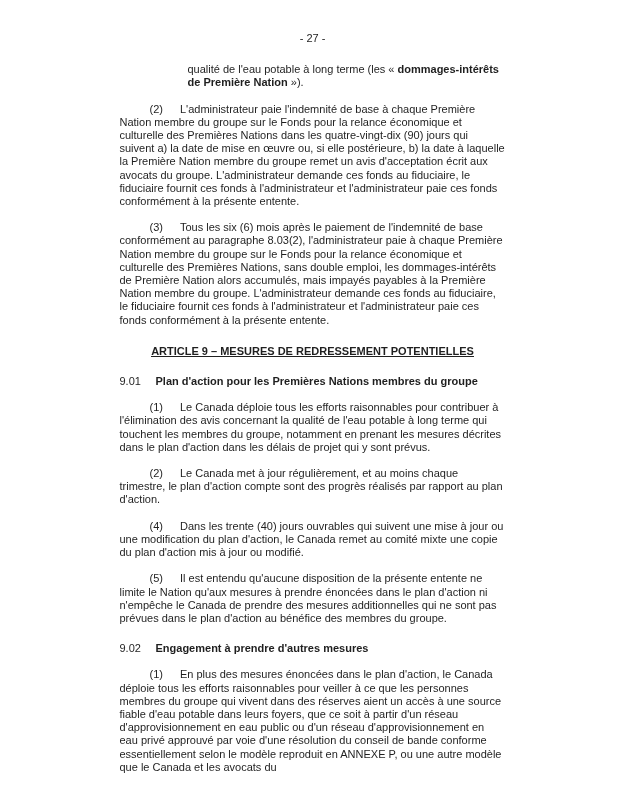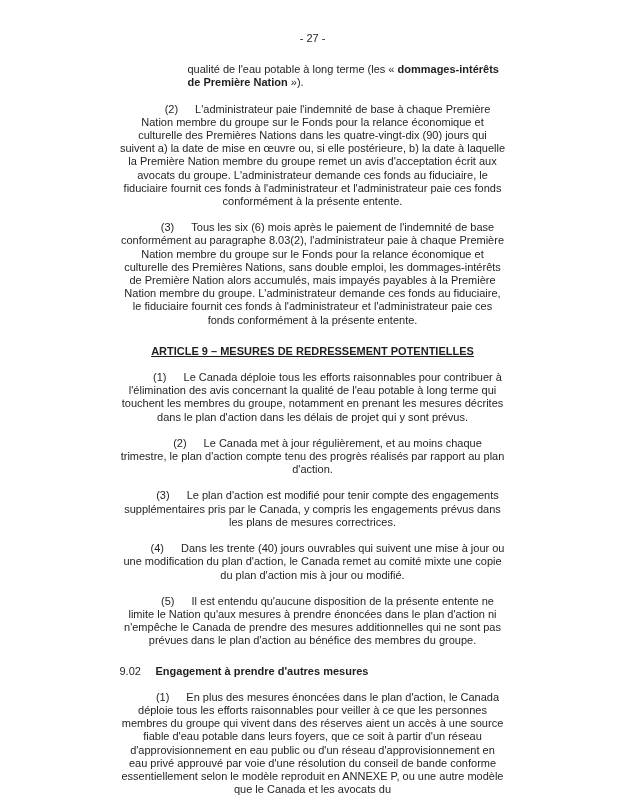--- a/index.html
+++ b/index.html
@@ -25,21 +25,21 @@
     text-align: center;
     margin: 0 0 18px 0;
   }
   .carryover {
     margin: 0 0 0 68px;
     max-width: 392px;
   }
   .para {
     margin: 13px 0 0 0;
     text-indent: 30px;
-    text-align: center;
+    text-align: left;
   }
   .para .pnum {
     font-style: normal;
   }
   .para .ptab {
     display: inline-block;
     width: 17px;
   }
   .article-heading {
     margin: 18px 0 0 0;
@@ -72,26 +72,26 @@
   <div class="page-number">- 27 -</div>
 
   <div class="carryover"><span>qualité de l'eau potable à long terme (les « </span><span class="bold">dommages-intérêts de Première Nation</span><span> »).</span></div>
 
   <p class="para"><span class="pnum">(2)</span><span class="ptab"></span><span>L'administrateur paie l'indemnité de base à chaque Première Nation membre du groupe sur le Fonds pour la relance économique et culturelle des Premières Nations dans les quatre-vingt-dix (90) jours qui suivent a) la date de mise en œuvre ou, si elle postérieure, b) la date à laquelle la Première Nation membre du groupe remet un avis d'acceptation écrit aux avocats du groupe. L'administrateur demande ces fonds au fiduciaire, le fiduciaire fournit ces fonds à l'administrateur et l'administrateur paie ces fonds conformément à la présente entente.</span></p>
 
   <p class="para"><span class="pnum">(3)</span><span class="ptab"></span><span>Tous les six (6) mois après le paiement de l'indemnité de base conformément au paragraphe 8.03(2), l'administrateur paie à chaque Première Nation membre du groupe sur le Fonds pour la relance économique et culturelle des Premières Nations, sans double emploi, les dommages-intérêts de Première Nation alors accumulés, mais impayés payables à la Première Nation membre du groupe. L'administrateur demande ces fonds au fiduciaire, le fiduciaire fournit ces fonds à l'administrateur et l'administrateur paie ces fonds conformément à la présente entente.</span></p>
 
   <div class="article-heading"><span class="underlined">ARTICLE 9 – MESURES DE REDRESSEMENT POTENTIELLES</span></div>
 
+  <div class="section-heading"><span class="snum">9.01</span><span class="stitle">Plan d'action pour les Premières Nations membres du groupe</span></div>
 
   <p class="para"><span class="pnum">(1)</span><span class="ptab"></span><span>Le Canada déploie tous les efforts raisonnables pour contribuer à l'élimination des avis concernant la qualité de l'eau potable à long terme qui touchent les membres du groupe, notamment en prenant les mesures décrites dans le plan d'action dans les délais de projet qui y sont prévus.</span></p>
 
-  <p class="para"><span class="pnum">(2)</span><span class="ptab"></span><span>Le Canada met à jour régulièrement, et au moins chaque trimestre, le plan d'action compte tenu des progrès réalisés par rapport au plan d'action.</span></p>
+  <p class="para"><span class="pnum">(2)</span><span class="ptab"></span><span>Le Canada met à jour régulièrement, et au moins chaque trimestre, le plan d'action compte sont des progrès réalisés par rapport au plan d'action.</span></p>
 
-  <p class="para"><span class="pnum">(3)</span><span class="ptab"></span><span>Le plan d'action est modifié pour tenir compte des engagements supplémentaires pris par le Canada, y compris les engagements prévus dans les plans de mesures correctrices.</span></p>
 
   <p class="para"><span class="pnum">(4)</span><span class="ptab"></span><span>Dans les trente (40) jours ouvrables qui suivent une mise à jour ou une modification du plan d'action, le Canada remet au comité mixte une copie du plan d'action mis à jour ou modifié.</span></p>
 
   <p class="para"><span class="pnum">(5)</span><span class="ptab"></span><span>Il est entendu qu'aucune disposition de la présente entente ne limite le Nation qu'aux mesures à prendre énoncées dans le plan d'action ni n'empêche le Canada de prendre des mesures additionnelles qui ne sont pas prévues dans le plan d'action au bénéfice des membres du groupe.</span></p>
 
   <div class="section-heading"><span class="snum">9.02</span><span class="stitle">Engagement à prendre d'autres mesures</span></div>
 
   <p class="para"><span class="pnum">(1)</span><span class="ptab"></span><span>En plus des mesures énoncées dans le plan d'action, le Canada déploie tous les efforts raisonnables pour veiller à ce que les personnes membres du groupe qui vivent dans des réserves aient un accès à une source fiable d'eau potable dans leurs foyers, que ce soit à partir d'un réseau d'approvisionnement en eau public ou d'un réseau d'approvisionnement en eau privé approuvé par voie d'une résolution du conseil de bande conforme essentiellement selon le modèle reproduit en ANNEXE P, ou une autre modèle que le Canada et les avocats du</span></p>
 
 </div>

